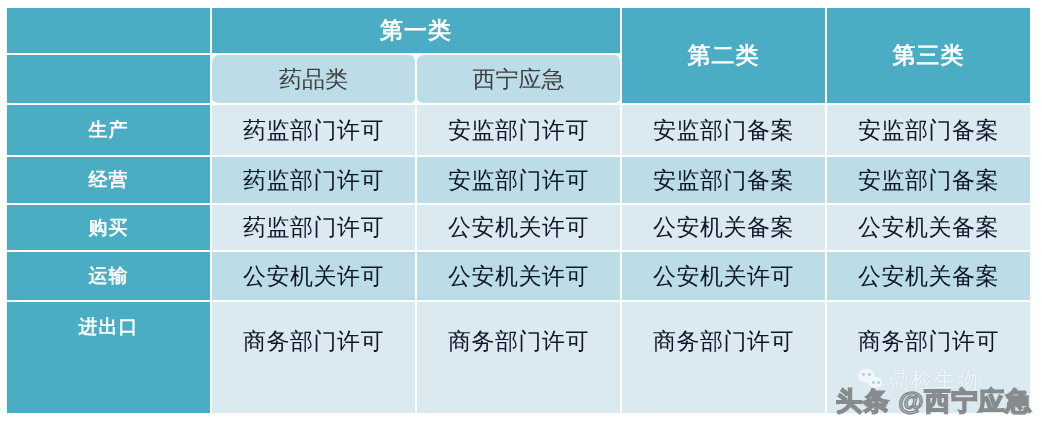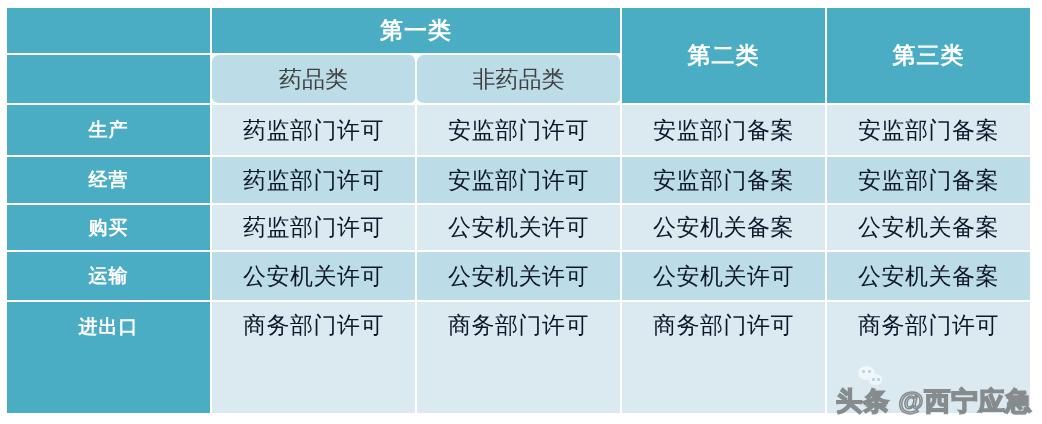--- a/index.html
+++ b/index.html
@@ -78,21 +78,21 @@
   .cell {
     font-size: 23px;
     color: #0f172a;
     letter-spacing: 0.5px;
   }
   .band-light { background: #dbeaf1; }
   .band-dark  { background: #bcdde8; }
 
   .cell.tall {
     vertical-align: top;
-    padding-top: 8px;
+    padding-top: 24px;
   }
 
   
   td.last-col { border-right: none; }
   tr.last-row td { border-bottom: none; }
 
   
   .wm {
     position: absolute;
     pointer-events: none;
@@ -166,21 +166,21 @@
       <tr style="height:47px;">
         <td class="hdr-corner"></td>
         <td class="hdr-teal" colspan="2">第一类</td>
         <td class="hdr-teal" rowspan="2">第二类</td>
         <td class="hdr-teal last-col" rowspan="2">第三类</td>
       </tr>
 
       <tr style="height:49px;">
         <td class="hdr-corner"></td>
         <td class="hdr-sub">药品类</td>
-        <td class="hdr-sub">非药品类</td>
+        <td class="hdr-sub">西宁应急</td>
       </tr>
 
       <tr style="height:52px;">
         <td class="row-label">生产</td>
         <td class="cell band-light">药监部门许可</td>
         <td class="cell band-light">安监部门许可</td>
         <td class="cell band-light">安监部门备案</td>
         <td class="cell band-light last-col">安监部门备案</td>
       </tr>
 
@@ -221,15 +221,16 @@
 
 <div class="wm wm-wechat">
   <span class="wx-icon">
     <span class="bubble-a"></span>
     <span class="bubble-b"></span>
     <span class="dot d1"></span>
     <span class="dot d2"></span>
     <span class="dot d3"></span>
     <span class="dot d4"></span>
   </span>
+  <span class="wx-text">鼎检生物</span>
 </div>
 
 <div class="wm wm-toutiao">头条 @西宁应急</div>
 
 </body></html>

